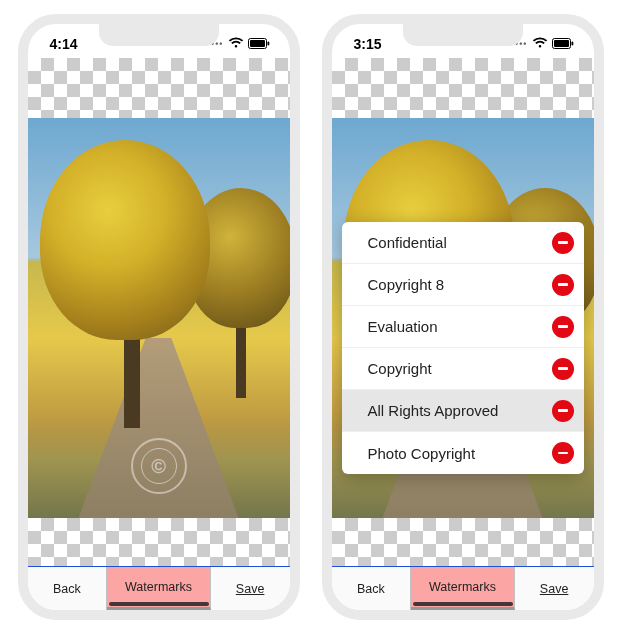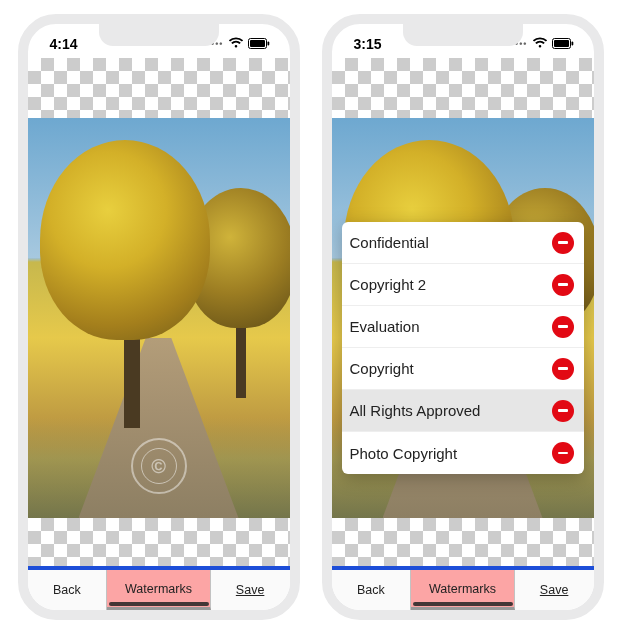--- a/index.html
+++ b/index.html
@@ -111,21 +111,21 @@
     font-size: 20px;
     font-weight:600;
   }
   .wm-badge-inner {
     width: 36px; height:36px; border:1.5px solid rgba(255,255,255,.5); border-radius:50%;
     display:flex;align-items:center;justify-content:center;
   }
   
   .toolbar {
     height: 44px;
-    border-top: 4px solid #1d4ed8;
+    border-top: 1px solid #1d4ed8;
     display: flex;
     background: #fafafa;
   }
   .tb-btn {
     flex: 1;
     display:flex;
     align-items:center;
     justify-content:center;
     font-size: 12.5px;
     color: #222;
@@ -147,21 +147,21 @@
     border-radius: 6px;
     box-shadow: 0 4px 18px rgba(0,0,0,.25);
     overflow: hidden;
     max-height: 252px;
   }
   .row {
     display:flex;
     align-items:center;
     justify-content:space-between;
     height: 42px;
-    padding: 0 10px 0 8px;
+    padding: 0 10px 0 26px;
     border-bottom: 1px solid #eee;
     font-size: 15px;
     color:#222;
   }
   .row.selected { background:#e6e6e6; }
   .row:last-child { border-bottom:none; }
   .del-btn {
     width: 22px; height:22px; border-radius:50%;
     background:#e20914;
     display:flex; align-items:center; justify-content:center;
@@ -261,21 +261,21 @@
     <div class="checker checker-bottom"></div>
 
     <div class="popup">
       <div class="row">
         <span>Confidential</span>
         <span class="del-btn">
             <span class="bar"></span>
           </span>
       </div>
       <div class="row">
-        <span>Copyright 2</span>
+        <span>Copyright 8</span>
         <span class="del-btn">
             <span class="bar"></span>
           </span>
       </div>
       <div class="row">
         <span>Evaluation</span>
         <span class="del-btn">
             <span class="bar"></span>
           </span>
       </div>

